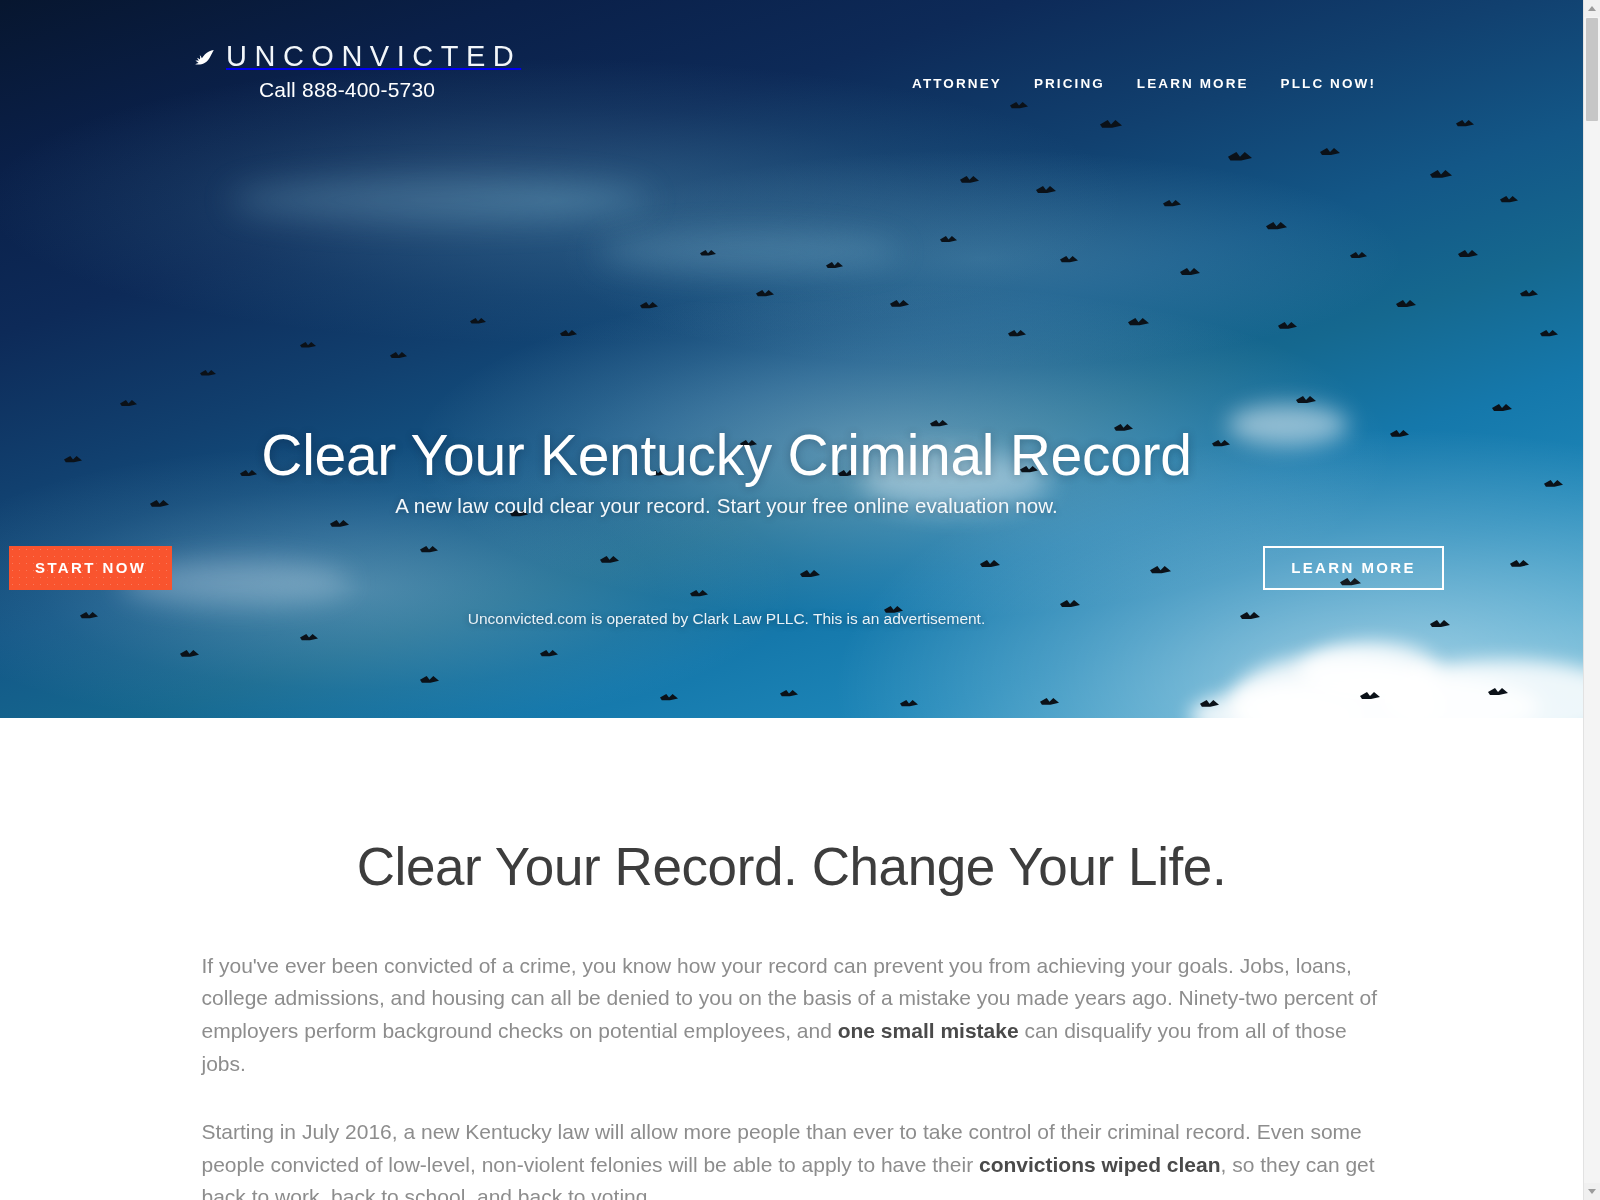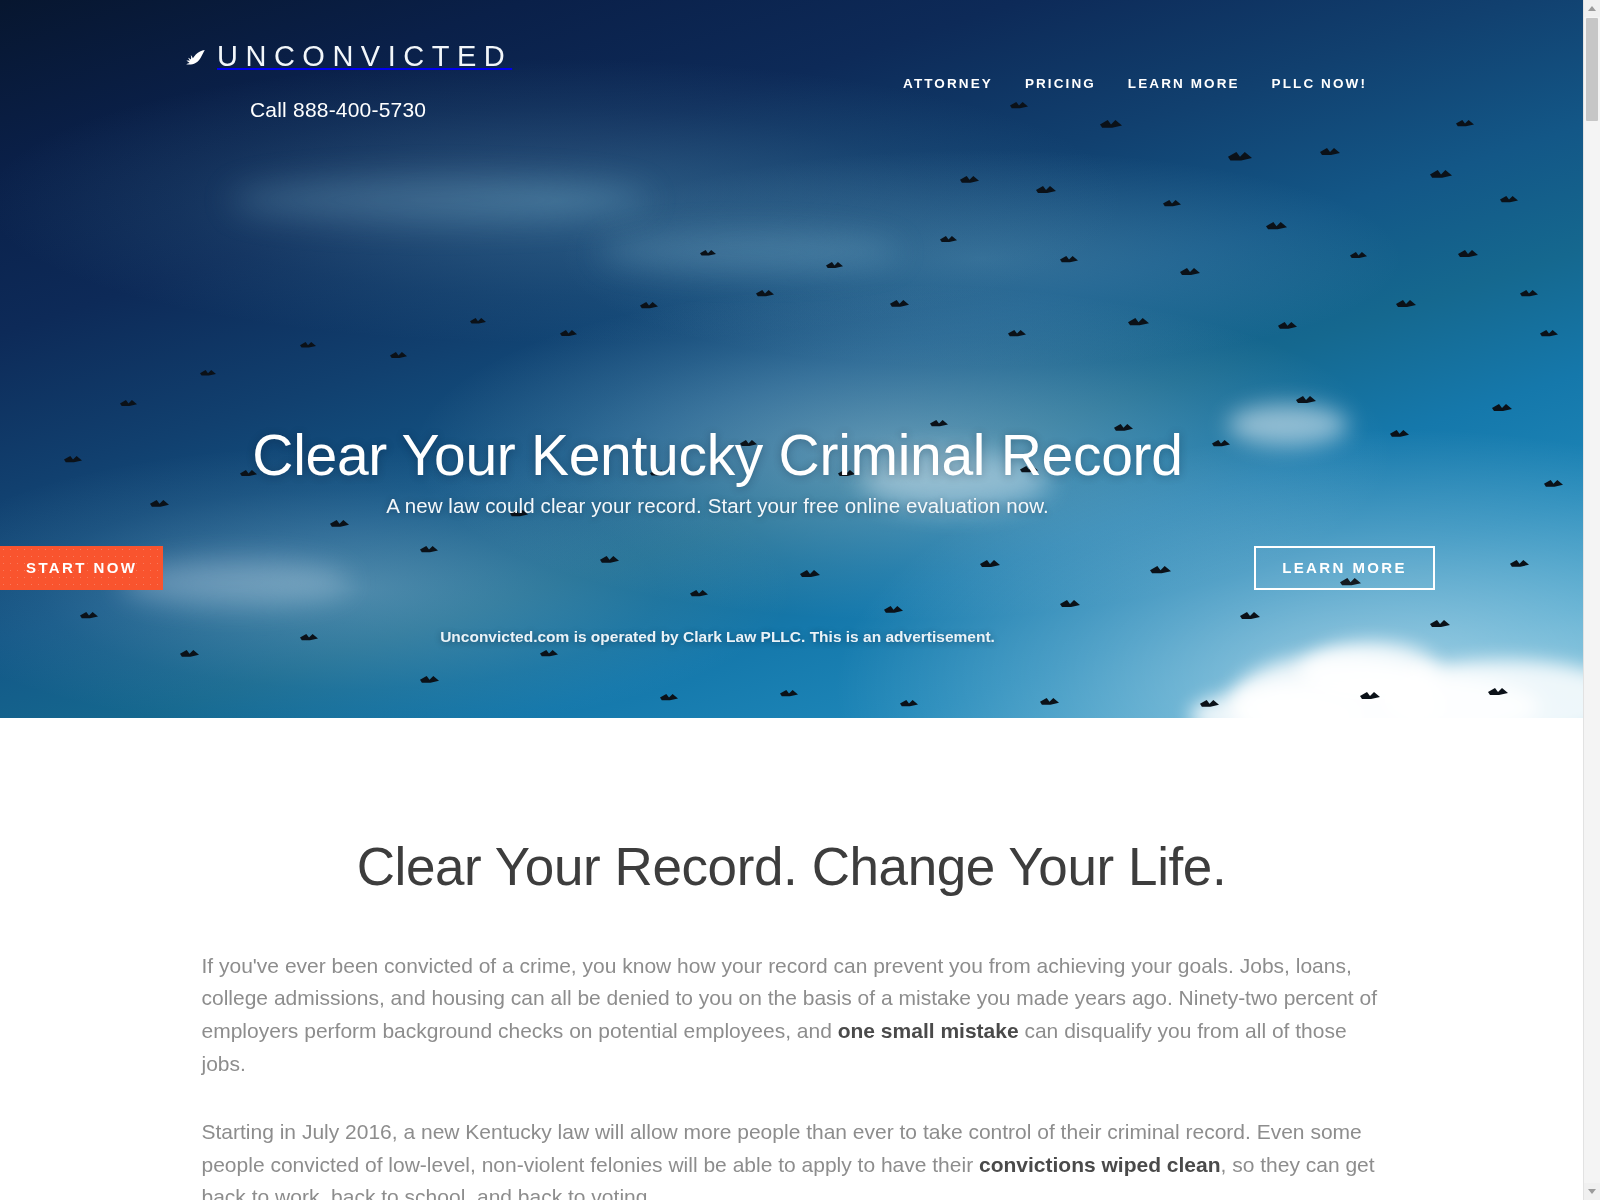--- a/index.html
+++ b/index.html
@@ -27,20 +27,21 @@
     overflow: hidden;
     background: #ffffff;
   }
 
   
   .hero {
     position: relative;
     width: 1583px;
     height: 718px;
     overflow: hidden;
+    padding-left: 9px;
   }
 
   .hero-sky {
     position: absolute;
     inset: 0;
     background:
       radial-gradient(ellipse 900px 420px at 88% 96%, rgba(255,255,255,0.55) 0%, rgba(255,255,255,0.20) 38%, rgba(255,255,255,0) 62%),
       radial-gradient(ellipse 620px 200px at 22% 82%, rgba(215,235,245,0.30) 0%, rgba(215,235,245,0.06) 50%, rgba(0,0,0,0) 72%),
       radial-gradient(ellipse 700px 240px at 57% 63%, rgba(225,240,248,0.38) 0%, rgba(225,240,248,0.10) 48%, rgba(0,0,0,0) 70%),
       radial-gradient(ellipse 760px 190px at 35% 28%, rgba(120,190,215,0.30) 0%, rgba(90,160,190,0.10) 50%, rgba(0,0,0,0) 75%),
@@ -105,21 +106,21 @@
     font-size: 29px;
     letter-spacing: 7.5px;
     font-weight: 300;
     line-height: 1;
     white-space: nowrap;
   }
 
   .brand-phone {
     position: absolute;
     left: 250px;
-    top: 98px;
+    top: 78px;
     color: #ffffff;
     font-size: 21px;
     font-weight: 400;
     letter-spacing: 0.2px;
     white-space: nowrap;
   }
 
   .main-nav {
     position: absolute;
     right: 200px;
@@ -193,24 +194,24 @@
     min-width: 144px;
   }
   .btn-outline {
     background: rgba(255,255,255,0.04);
     color: #ffffff;
     border: 2px solid #ffffff;
     min-width: 160px;
   }
 
   .hero-disclaimer {
-    margin-top: 38px;
+    margin-top: 20px;
     color: #eaf2f7;
     font-size: 15.5px;
-    font-weight: 700;
+    font-weight: 400;
     text-shadow: 0 1px 6px rgba(0,20,40,0.4);
   }
 
   
   .content {
     position: relative;
     width: 1583px;
     background: #ffffff;
     padding: 112px 0 0 0;
   }

